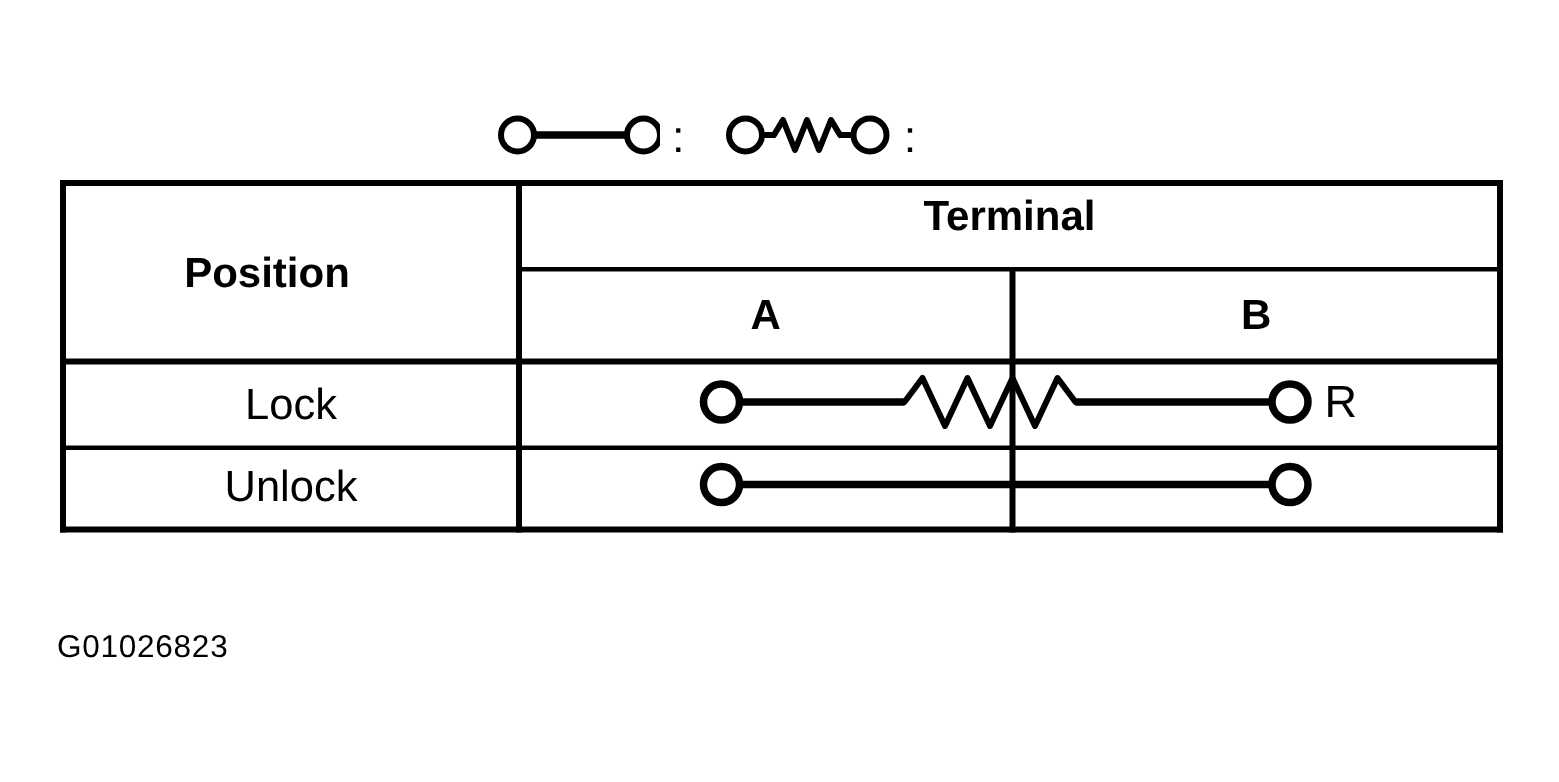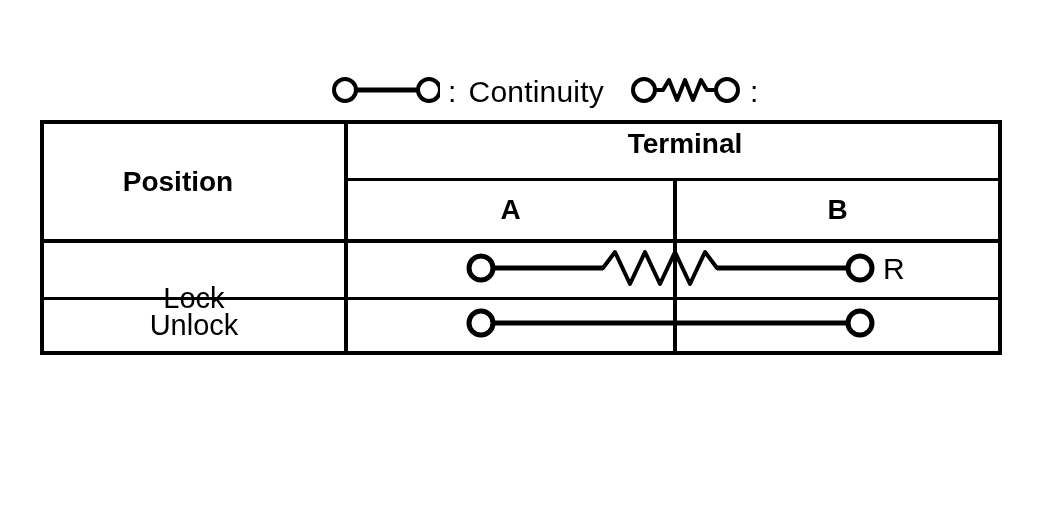--- a/index.html
+++ b/index.html
@@ -111,21 +111,20 @@
   <div class="legend">
 
     <span class="legend-sym">
       <svg width="110" height="34" viewBox="0 0 110 34">
         <circle cx="15" cy="17" r="11" fill="none" stroke="#000" stroke-width="4"></circle>
         <line x1="26" y1="17" x2="88" y2="17" stroke="#000" stroke-width="5"></line>
         <circle cx="99" cy="17" r="11" fill="none" stroke="#000" stroke-width="4"></circle>
       </svg>
     </span>
     <span class="legend-label">:</span>
-    <span class="legend-label">Continuity</span>
 
     <span class="legend-gap"></span>
 
     <span class="legend-sym">
       <svg width="112" height="34" viewBox="0 0 112 34">
         <circle cx="14" cy="17" r="11" fill="none" stroke="#000" stroke-width="4"></circle>
         <line x1="25" y1="17" x2="33" y2="17" stroke="#000" stroke-width="4"></line>
         <polyline points="33,17 39,7 47,27 55,7 63,27 71,7 77,17" fill="none" stroke="#000" stroke-width="4" stroke-linejoin="round" stroke-linecap="round"></polyline>
         <line x1="77" y1="17" x2="86" y2="17" stroke="#000" stroke-width="4"></line>
         <circle cx="97" cy="17" r="11" fill="none" stroke="#000" stroke-width="4"></circle>
@@ -145,33 +144,33 @@
     <div class="tline" style="left:633px;top:58px;width:4px; height:177px;"></div>
 
     <div class="tline" style="left:304px;top:58px; width:658px;height:3px;"></div>
     <div class="tline" style="left:0;   top:119px;width:962px;height:4px;"></div>
     <div class="tline" style="left:0;   top:177px;width:962px;height:3px;"></div>
 
     <div class="cell-text bold-head" style="left:4px; top:4px; width:268px; height:115px;">
       <span>Position</span>
     </div>
 
-    <div class="cell-text bold-head" style="left:320px; top:4px; width:650px; height:40px;">
+    <div class="cell-text bold-head" style="left:308px; top:4px; width:650px; height:40px;">
       <span>Terminal</span>
     </div>
 
     <div class="cell-text bold-head" style="left:308px; top:61px; width:325px; height:58px;">
       <span>A</span>
     </div>
 
     <div class="cell-text bold-head" style="left:637px; top:61px; width:321px; height:58px;">
       <span>B</span>
     </div>
 
-    <div class="cell-text row-label" style="left:4px; top:123px; width:300px; height:54px;margin-top:28px;">
+    <div class="cell-text row-label" style="left:4px; top:123px; width:300px; height:54px;">
       <span>Lock</span>
     </div>
 
     <div class="circuit" style="top:122px;">
       <svg width="962" height="56" viewBox="0 0 962 56">
 
         <circle cx="441" cy="26" r="12" fill="none" stroke="#000" stroke-width="5"></circle>
 
         <line x1="453" y1="26" x2="563" y2="26" stroke="#000" stroke-width="5"></line>
 
@@ -193,14 +192,15 @@
       <svg width="962" height="52" viewBox="0 0 962 52">
         <circle cx="441" cy="24" r="12" fill="none" stroke="#000" stroke-width="5"></circle>
         <line x1="453" y1="24" x2="808" y2="24" stroke="#000" stroke-width="5"></line>
         <circle cx="820" cy="24" r="12" fill="none" stroke="#000" stroke-width="5"></circle>
       </svg>
     </div>
 
   </div>
 
 
+  <div class="fig-id">G01026823</div>
 
 </div>
 
 </body></html>

